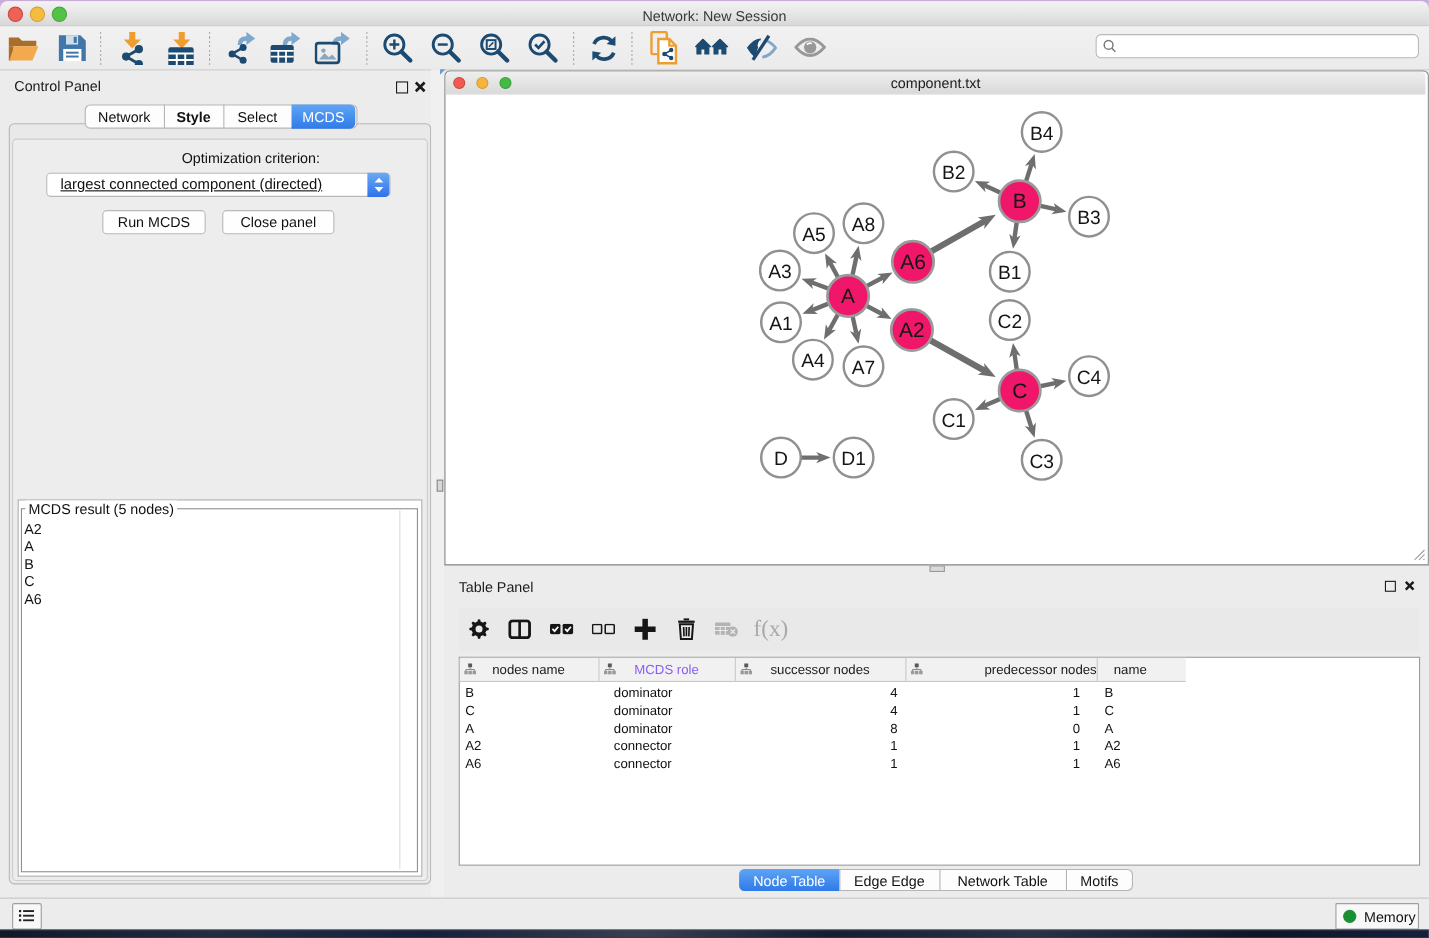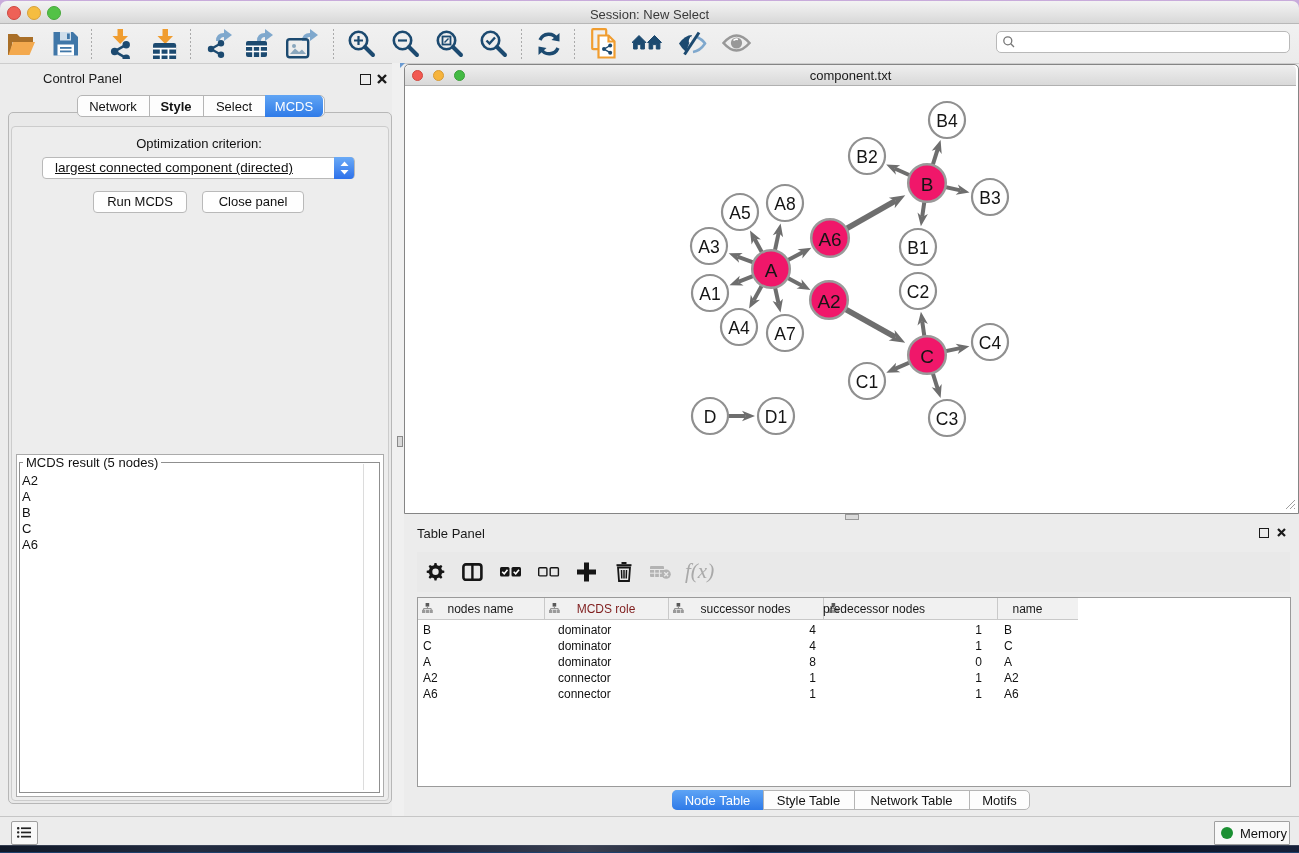--- a/index.html
+++ b/index.html
@@ -8,21 +8,21 @@
 svg{display:block;}
 </style></head>
 <body>
 
 <div class="abs" style="left:0;top:0;width:1299px;height:8px;background:#c8abdb;"></div>
 
 <div class="abs" style="left:0;top:1px;width:1299px;height:22px;border-radius:7px 7px 0 0;background:linear-gradient(#f3f3f3,#e9e9e9 40%,#d8d8d8);border-bottom:1px solid #b8b8b8;"></div>
 <div class="abs light" style="left:7px;top:6px;background:#ee6157;border:0.5px solid #ce4840;"></div>
 <div class="abs light" style="left:27px;top:6px;background:#f5bd40;border:0.5px solid #d8a039;"></div>
 <div class="abs light" style="left:47px;top:6px;background:#53c246;border:0.5px solid #48a83c;"></div>
-<div class="abs" style="left:0;top:7px;width:1299px;text-align:center;font-size:13px;color:#393939;">Session: New Select</div>
+<div class="abs" style="left:0;top:7px;width:1299px;text-align:center;font-size:13px;color:#393939;">Network: New Session</div>
 
 <div class="abs" id="toolbar" style="left:0;top:24px;width:1299px;height:39px;background:linear-gradient(#f1f1f1,#ebebeb);border-bottom:1px solid #cdcdcd;"></div>
 <svg class="abs" style="left:7px;top:30px;" width="28" height="27" viewBox="0 0 28 27">
     <path d="M1 4 L10 4 L13 7 L26 7 L26 12 L1 12 Z" fill="#a96f28"></path>
     <path d="M1 4 L1 25 L3.5 25 L5.5 12 L1 12 Z" fill="#a96f28"></path>
     <path d="M6 12 L28 12 L22.5 25 L1.5 25 Z" fill="#f3a94e"></path>
   </svg>
 <svg class="abs" style="left:52px;top:30px;" width="27" height="27" viewBox="0 0 27 27">
     <path d="M1.5 2 L21 2 L26 7 L26 25.5 L1.5 25.5 Z" fill="#4077a8"></path>
     <rect x="8" y="2" width="11" height="8.5" fill="#cfdeeb"></rect>
@@ -159,39 +159,39 @@
     <circle cx="14.5" cy="9" r="5.6" fill="#989898"></circle>
     <path d="M11.5 6.5 Q13.5 4.5 16 5.5" stroke="#fff" stroke-width="1.6" fill="none"></path>
   </svg>
 
 <div class="abs" style="left:996px;top:31px;width:292px;height:20px;background:#fff;border:1px solid #b9b9b9;border-radius:5px;"></div>
 <svg class="abs" style="left:1002px;top:35px;" width="14" height="14" viewBox="0 0 14 14">
     <circle cx="5.8" cy="5.8" r="4" fill="none" stroke="#777" stroke-width="1.3"></circle>
     <line x1="8.8" y1="8.8" x2="12" y2="12" stroke="#777" stroke-width="1.3"></line>
   </svg>
 
-<div class="abs" style="left:13px;top:71px;font-size:13px;color:#1a1a1a;margin-left:30px;">Control Panel</div>
+<div class="abs" style="left:13px;top:71px;font-size:13px;color:#1a1a1a;">Control Panel</div>
 <div class="abs" style="left:360px;top:74px;width:9px;height:9px;border:1.5px solid #1a1a1a;"></div>
 <svg class="abs" style="left:376px;top:73px;" width="12" height="12" viewBox="0 0 12 12">
     <path d="M2 2 L10 10 M10 2 L2 10" stroke="#1a1a1a" stroke-width="2.4"></path>
   </svg>
 
 <div class="abs" style="left:8px;top:112px;width:382px;height:690px;background:#e9e9e9;border:1px solid #b7b7b7;border-radius:5px;"></div>
 <div class="abs" style="left:11px;top:126px;width:376px;height:673px;background:#ededed;border:1px solid #cccccc;border-radius:4px;"></div>
 
 <div class="abs" style="left:77px;top:95px;width:246px;height:20px;background:#fdfdfd;border:1px solid #b5b5b5;border-radius:5px;"></div>
 <div class="abs" style="left:149px;top:95px;width:1px;height:22px;background:#b5b5b5;"></div>
 <div class="abs" style="left:203px;top:95px;width:1px;height:22px;background:#b5b5b5;"></div>
 <div class="abs" style="left:265px;top:95px;width:58px;height:22px;background:linear-gradient(#61a5f4,#2f7be8);border-radius:0 5px 5px 0;"></div>
 <div class="abs" style="left:77px;top:99px;width:72px;text-align:center;font-size:13px;color:#111;">Network</div>
 <div class="abs" style="left:149px;top:99px;width:54px;text-align:center;font-size:13px;color:#111;font-weight:bold;">Style</div>
 <div class="abs" style="left:203px;top:99px;width:62px;text-align:center;font-size:13px;color:#111;">Select</div>
 <div class="abs" style="left:265px;top:99px;width:58px;text-align:center;font-size:13px;color:#fff;">MCDS</div>
 
-<div class="abs" style="left:0;top:136px;width:398px;text-align:center;font-size:13px;color:#111;">Optimization criterion:</div>
+<div class="abs" style="left:0;top:136px;width:398px;text-align:center;font-size:13px;color:#111;padding-left:29px;">Optimization criterion:</div>
 
 <div class="abs" style="left:42px;top:157px;width:311px;height:20px;background:#fff;border:1px solid #b9b9b9;border-radius:4px;"></div>
 <div class="abs" style="left:334px;top:157px;width:20px;height:22px;background:linear-gradient(#6aaaf6,#2e71ea);border-radius:0 4px 4px 0;border:0px;"></div>
 <svg class="abs" style="left:338px;top:160px;" width="13" height="16" viewBox="0 0 13 16">
     <path d="M2.5 6 L6.5 1.5 L10.5 6 Z" fill="#fff"></path>
     <path d="M2.5 10 L6.5 14.5 L10.5 10 Z" fill="#fff"></path>
   </svg>
 <div class="abs" style="left:55px;top:160px;font-size:13.5px;color:#111;text-decoration:underline;">largest connected component (directed)</div>
 
 <div class="abs" style="left:93px;top:191px;width:92px;height:20px;background:#fefefe;border:1px solid #b9b9b9;border-radius:4px;text-align:center;font-size:13px;color:#111;line-height:20px;">Run MCDS</div>
@@ -347,21 +347,21 @@
 <svg class="abs" style="left:650px;top:564px;" width="22" height="16" viewBox="0 0 22 16">
     <g fill="#b3b3b3">
       <rect x="0" y="2" width="14" height="11" rx="1"></rect>
       <g stroke="#e9e9e9" stroke-width="1">
         <path d="M0 5.5 L14 5.5 M4.7 5.5 L4.7 13 M9.4 5.5 L9.4 13 M0 9.2 L14 9.2"></path>
       </g>
       <circle cx="16.2" cy="10.2" r="4.6"></circle>
       <path d="M14.2 8.2 L18.2 12.2 M18.2 8.2 L14.2 12.2" stroke="#e9e9e9" stroke-width="1.3"></path>
     </g>
   </svg>
-<div class="abs" style="left:685px;top:559px;font-family:'Liberation Serif',serif;font-style:italic;font-size:21px;color:#a9a9a9;">f(x)</div>
+<div class="abs" style="left:685px;top:559px;font-family:'Liberation Serif',serif;font-size:21px;color:#a9a9a9;">f(x)</div>
 
 <div class="abs" style="left:417px;top:597px;width:872px;height:188px;background:#fff;border:1px solid #9a9a9a;"></div>
 <div class="abs" style="left:418px;top:598px;width:660px;height:21px;background:#f1f1f1;border-bottom:1px solid #c9c9c9;"></div>
 <div class="abs" style="left:544px;top:598px;width:1px;height:21px;background:#c9c9c9;"></div>
 <svg class="abs" style="left:422px;top:603px;" width="11" height="11" viewBox="0 0 11 11">
     <g>
       <rect x="3.6" y="0" width="3.6" height="3.6" fill="#5a5a5a"></rect>
       <path d="M5.4 3.6 L5.4 5.6 M1.6 5.6 L9.2 5.6 M1.6 5.6 L1.6 7 M9.2 5.6 L9.2 7" stroke="#8a8a8a" stroke-width="1"></path>
       <rect x="0" y="6.8" width="3.2" height="3.2" fill="#9a9a9a"></rect>
       <rect x="3.8" y="6.8" width="3.2" height="3.2" fill="#9a9a9a"></rect>
@@ -372,21 +372,21 @@
 <div class="abs" style="left:668px;top:598px;width:1px;height:21px;background:#c9c9c9;"></div>
 <svg class="abs" style="left:549px;top:603px;" width="11" height="11" viewBox="0 0 11 11">
     <g>
       <rect x="3.6" y="0" width="3.6" height="3.6" fill="#5a5a5a"></rect>
       <path d="M5.4 3.6 L5.4 5.6 M1.6 5.6 L9.2 5.6 M1.6 5.6 L1.6 7 M9.2 5.6 L9.2 7" stroke="#8a8a8a" stroke-width="1"></path>
       <rect x="0" y="6.8" width="3.2" height="3.2" fill="#9a9a9a"></rect>
       <rect x="3.8" y="6.8" width="3.2" height="3.2" fill="#9a9a9a"></rect>
       <rect x="7.6" y="6.8" width="3.2" height="3.2" fill="#9a9a9a"></rect>
     </g>
   </svg>
-<div class="abs" style="left:544px;top:602px;width:124px;text-align:center;font-size:12px;color:#7f1d1d;">MCDS role</div>
+<div class="abs" style="left:544px;top:602px;width:124px;text-align:center;font-size:12px;color:#8b5cf6;">MCDS role</div>
 <div class="abs" style="left:823px;top:598px;width:1px;height:21px;background:#c9c9c9;"></div>
 <svg class="abs" style="left:673px;top:603px;" width="11" height="11" viewBox="0 0 11 11">
     <g>
       <rect x="3.6" y="0" width="3.6" height="3.6" fill="#5a5a5a"></rect>
       <path d="M5.4 3.6 L5.4 5.6 M1.6 5.6 L9.2 5.6 M1.6 5.6 L1.6 7 M9.2 5.6 L9.2 7" stroke="#8a8a8a" stroke-width="1"></path>
       <rect x="0" y="6.8" width="3.2" height="3.2" fill="#9a9a9a"></rect>
       <rect x="3.8" y="6.8" width="3.2" height="3.2" fill="#9a9a9a"></rect>
       <rect x="7.6" y="6.8" width="3.2" height="3.2" fill="#9a9a9a"></rect>
     </g>
   </svg>
@@ -394,21 +394,21 @@
 <div class="abs" style="left:997px;top:598px;width:1px;height:21px;background:#c9c9c9;"></div>
 <svg class="abs" style="left:828px;top:603px;" width="11" height="11" viewBox="0 0 11 11">
     <g>
       <rect x="3.6" y="0" width="3.6" height="3.6" fill="#5a5a5a"></rect>
       <path d="M5.4 3.6 L5.4 5.6 M1.6 5.6 L9.2 5.6 M1.6 5.6 L1.6 7 M9.2 5.6 L9.2 7" stroke="#8a8a8a" stroke-width="1"></path>
       <rect x="0" y="6.8" width="3.2" height="3.2" fill="#9a9a9a"></rect>
       <rect x="3.8" y="6.8" width="3.2" height="3.2" fill="#9a9a9a"></rect>
       <rect x="7.6" y="6.8" width="3.2" height="3.2" fill="#9a9a9a"></rect>
     </g>
   </svg>
-<div class="abs" style="left:823px;top:602px;width:174px;text-align:left;font-size:12px;color:#1a1a1a;">predecessor nodes</div>
+<div class="abs" style="left:823px;top:602px;width:174px;text-align:right;font-size:12px;color:#1a1a1a;">predecessor nodes</div>
 <div class="abs" style="left:997px;top:602px;width:61px;text-align:center;font-size:12px;color:#1a1a1a;">name</div>
 <div class="abs" style="left:423px;top:623px;font-size:12px;color:#111;">B</div>
 <div class="abs" style="left:558px;top:623px;font-size:12px;color:#111;">dominator</div>
 <div class="abs" style="left:716px;top:623px;width:100px;text-align:right;font-size:12px;color:#111;">4</div>
 <div class="abs" style="left:882px;top:623px;width:100px;text-align:right;font-size:12px;color:#111;">1</div>
 <div class="abs" style="left:1004px;top:623px;font-size:12px;color:#111;">B</div>
 <div class="abs" style="left:423px;top:639px;font-size:12px;color:#111;">C</div>
 <div class="abs" style="left:558px;top:639px;font-size:12px;color:#111;">dominator</div>
 <div class="abs" style="left:716px;top:639px;width:100px;text-align:right;font-size:12px;color:#111;">4</div>
 <div class="abs" style="left:882px;top:639px;width:100px;text-align:right;font-size:12px;color:#111;">1</div>
@@ -426,21 +426,21 @@
 <div class="abs" style="left:423px;top:687px;font-size:12px;color:#111;">A6</div>
 <div class="abs" style="left:558px;top:687px;font-size:12px;color:#111;">connector</div>
 <div class="abs" style="left:716px;top:687px;width:100px;text-align:right;font-size:12px;color:#111;">1</div>
 <div class="abs" style="left:882px;top:687px;width:100px;text-align:right;font-size:12px;color:#111;">1</div>
 <div class="abs" style="left:1004px;top:687px;font-size:12px;color:#111;">A6</div>
 
 <div class="abs" style="left:672px;top:790px;width:358px;height:20px;background:#fdfdfd;border:1px solid #b5b5b5;border-radius:5px;box-sizing:border-box;"></div>
 <div class="abs" style="left:672px;top:790px;width:91px;height:20px;background:linear-gradient(#5ea4f5,#2e7ae8);border-radius:5px 0 0 5px;"></div>
 <div class="abs" style="left:672px;top:793px;width:91px;text-align:center;font-size:13px;color:#fff;">Node Table</div>
 <div class="abs" style="left:763px;top:790px;width:1px;height:20px;background:#b5b5b5;"></div>
-<div class="abs" style="left:763px;top:793px;width:91px;text-align:center;font-size:13px;color:#111;">Style Table</div>
+<div class="abs" style="left:763px;top:793px;width:91px;text-align:center;font-size:13px;color:#111;">Edge Edge</div>
 <div class="abs" style="left:854px;top:790px;width:1px;height:20px;background:#b5b5b5;"></div>
 <div class="abs" style="left:854px;top:793px;width:115px;text-align:center;font-size:13px;color:#111;">Network Table</div>
 <div class="abs" style="left:969px;top:790px;width:1px;height:20px;background:#b5b5b5;"></div>
 <div class="abs" style="left:969px;top:793px;width:61px;text-align:center;font-size:13px;color:#111;">Motifs</div>
 
 <div class="abs" style="left:0;top:816px;width:1299px;height:29px;background:#ececec;border-top:1px solid #c6c6c6;"></div>
 <div class="abs" style="left:11px;top:821px;width:25px;height:22px;background:#f8f8f8;border:1px solid #9e9e9e;border-radius:2px;"></div>
 <svg class="abs" style="left:17px;top:827px;" width="14" height="11" viewBox="0 0 14 11">
     <g fill="#222">
       <rect x="0" y="0" width="2.4" height="2.4" rx="1"></rect>

